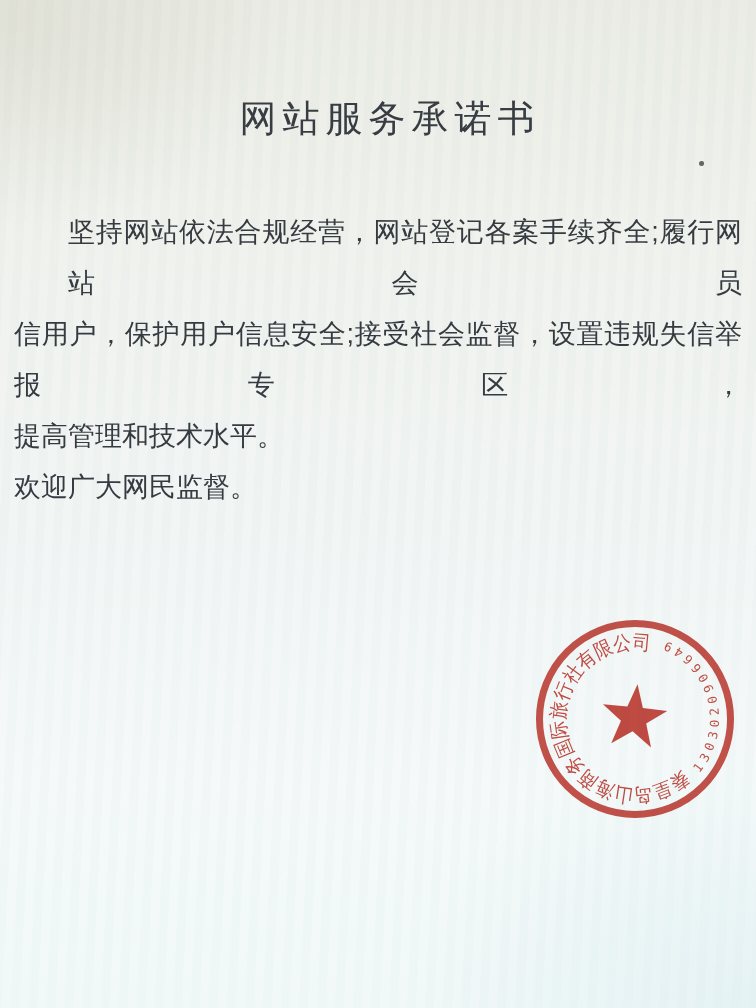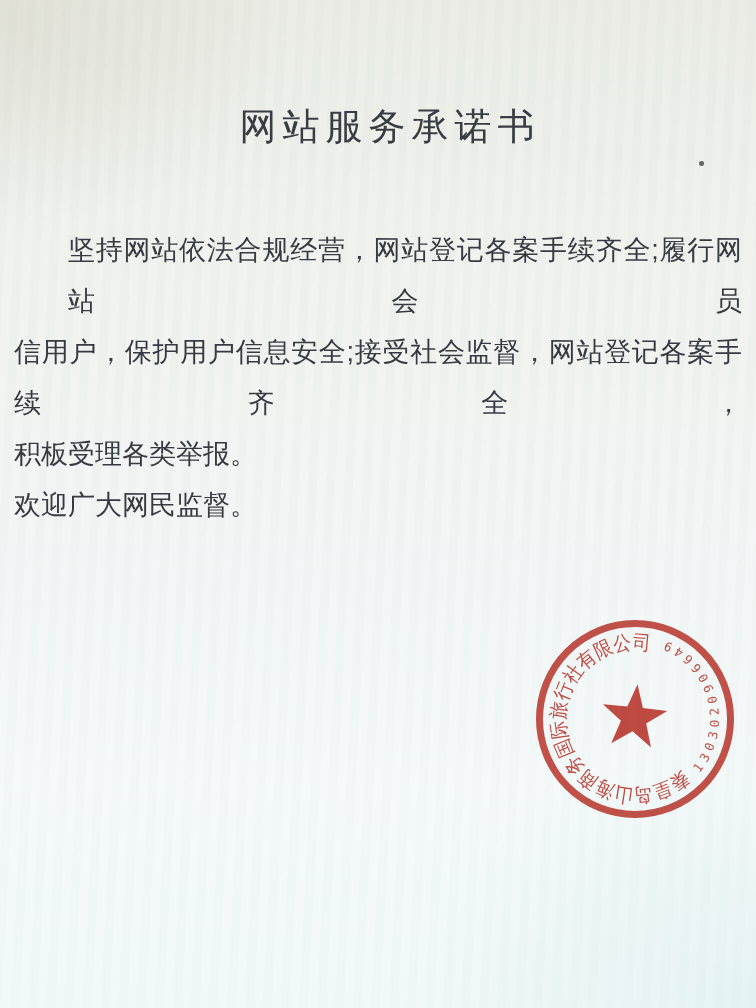--- a/index.html
+++ b/index.html
@@ -20,25 +20,24 @@
   .title {
     position: absolute;
     top: 97px; left: 0; width: 756px;
     padding-left: 24px; box-sizing: border-box;
     text-align: center;
     font-family: "Liberation Serif", "DejaVu Serif", serif;
     font-size: 37px;
     letter-spacing: 6px;
     color: #383d43;
     line-height: 44px;
-    margin-top: 8px;
   }
   .body-text {
     position: absolute;
-    top: 225px; left: 14px;
+    top: 207px; left: 14px;
     width: 728px;
     font-size: 27px;
     line-height: 51px;
     color: #363b41;
   }
   .body-line { width: 100%; }
   .body-line.justify { text-align: justify; text-align-last: justify; }
   .body-line.indent { padding-left: 54px; box-sizing: border-box; }
   .signature {
     position: absolute;
@@ -71,22 +70,22 @@
 </style>
 </head>
 <body>
 
 <div class="page">
 
   <div class="title">网站服务承诺书</div>
 
   <div class="body-text">
     <div class="body-line justify indent">坚持网站依法合规经营，网站登记各案手续齐全;履行网站会员</div>
-    <div class="body-line justify">信用户，保护用户信息安全;接受社会监督，网站登记各案手续齐全，</div>
-    <div class="body-line">积板受理各类举报。</div>
+    <div class="body-line justify">信用户，保护用户信息安全;接受社会监督，设置违规失信举报专区，</div>
+    <div class="body-line">提高管理和技术水平。</div>
     <div class="body-line">欢迎广大网民监督。</div>
   </div>
 
   <svg class="seal" viewBox="-110 -110 220 220" xmlns="http://www.w3.org/2000/svg">
     <defs>
       <path id="seal-name-arc" d="M 47.7 51.2 A 70 70 0 1 1 14.6 -68.5" fill="none"></path>
       <path id="seal-code-arc" d="M 64.3 54.0 A 84 84 0 0 0 26.0 -79.9" fill="none"></path>
     </defs>
 
     <circle cx="0" cy="0" r="95.5" fill="none" stroke="#c1352b" stroke-width="7" stroke-opacity="0.92"></circle>

